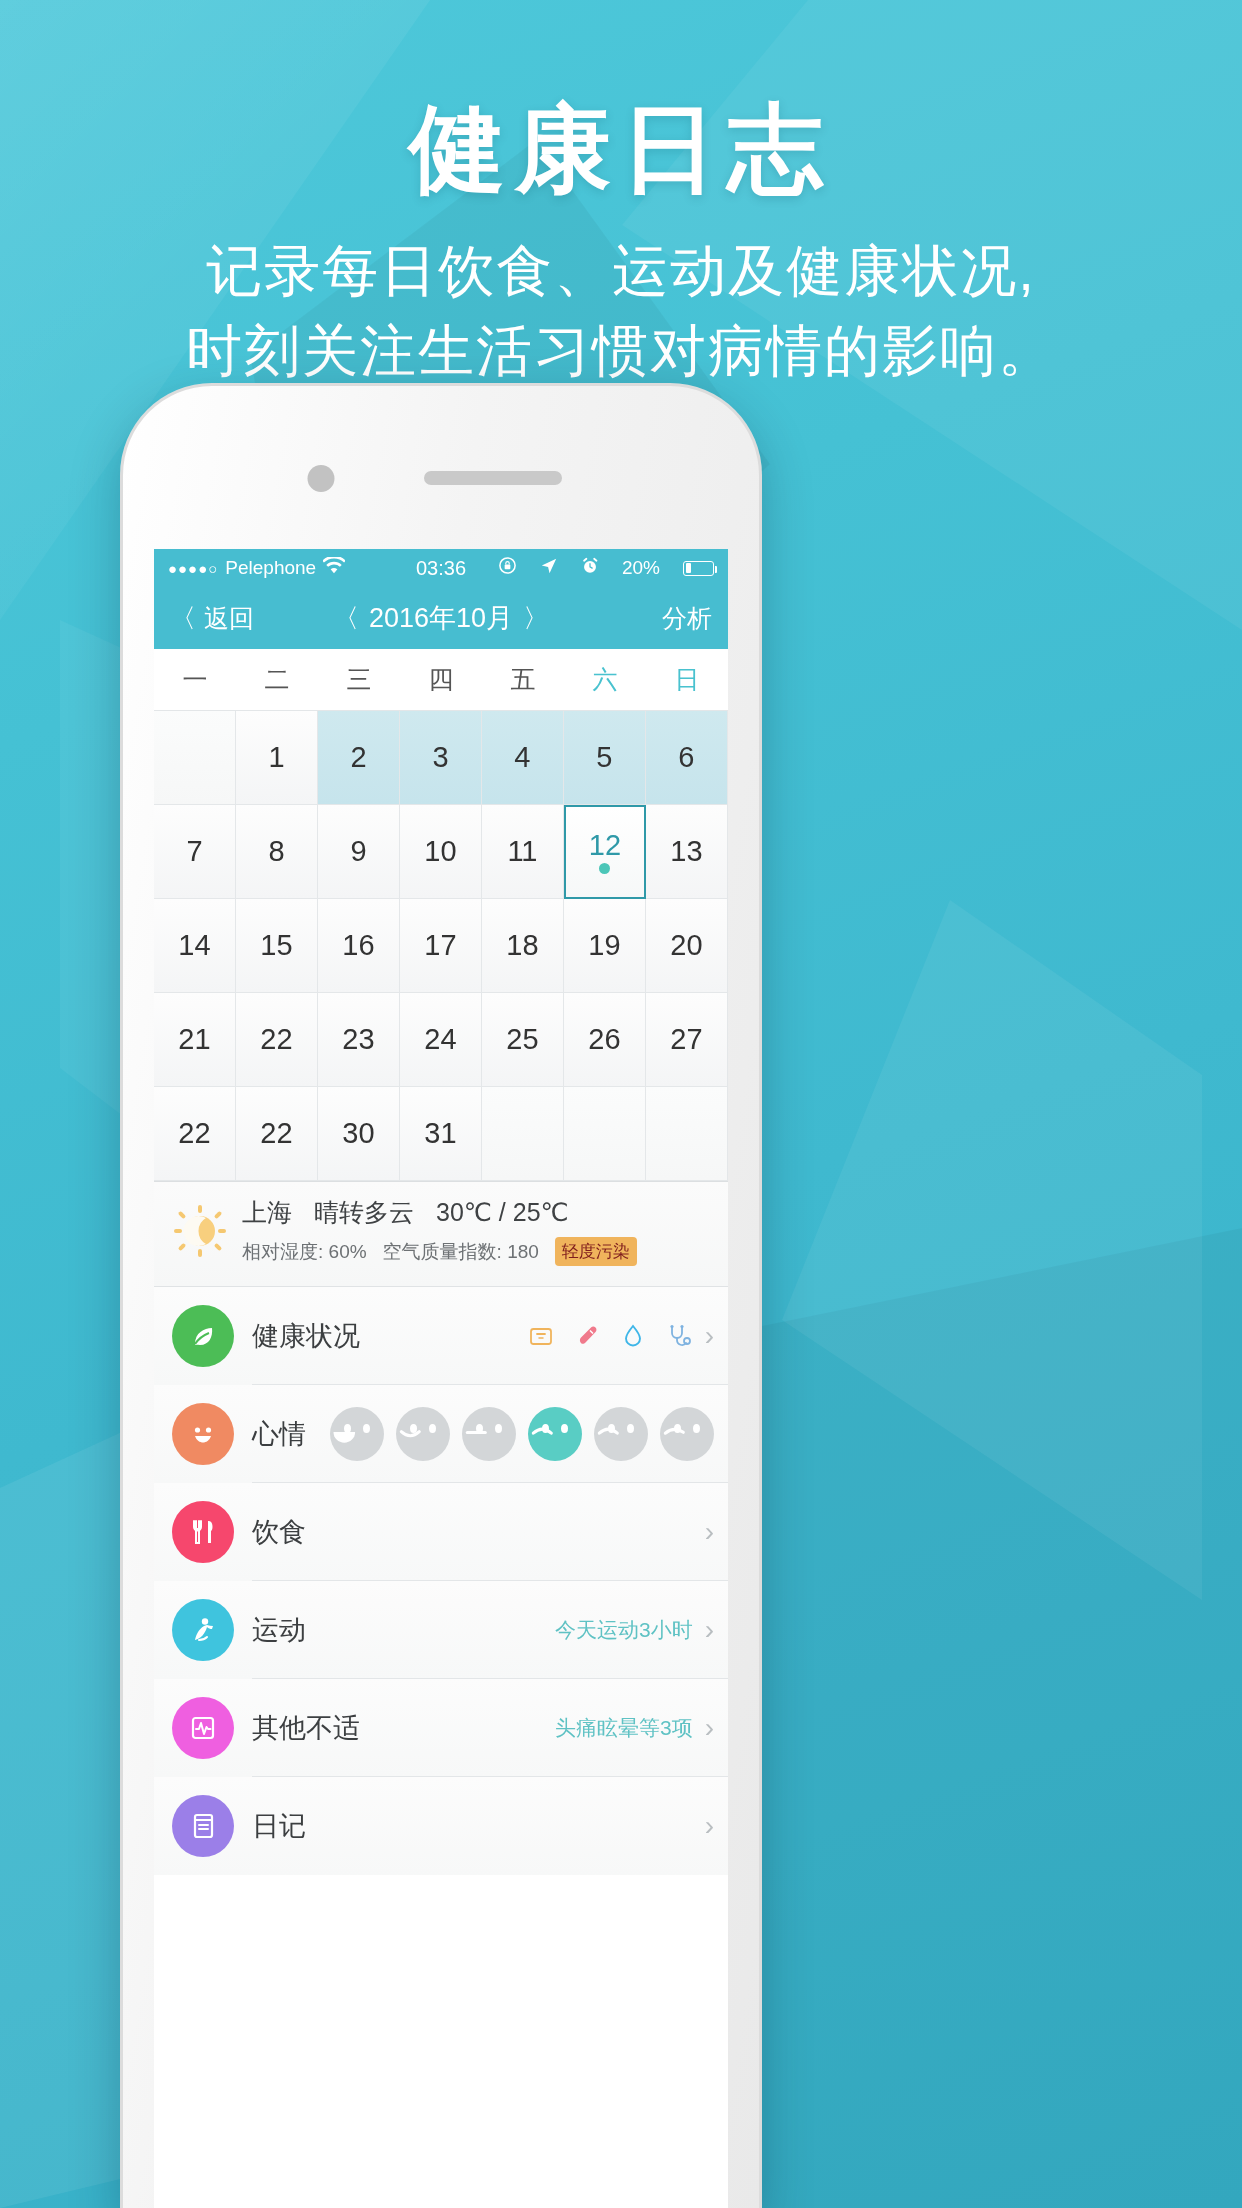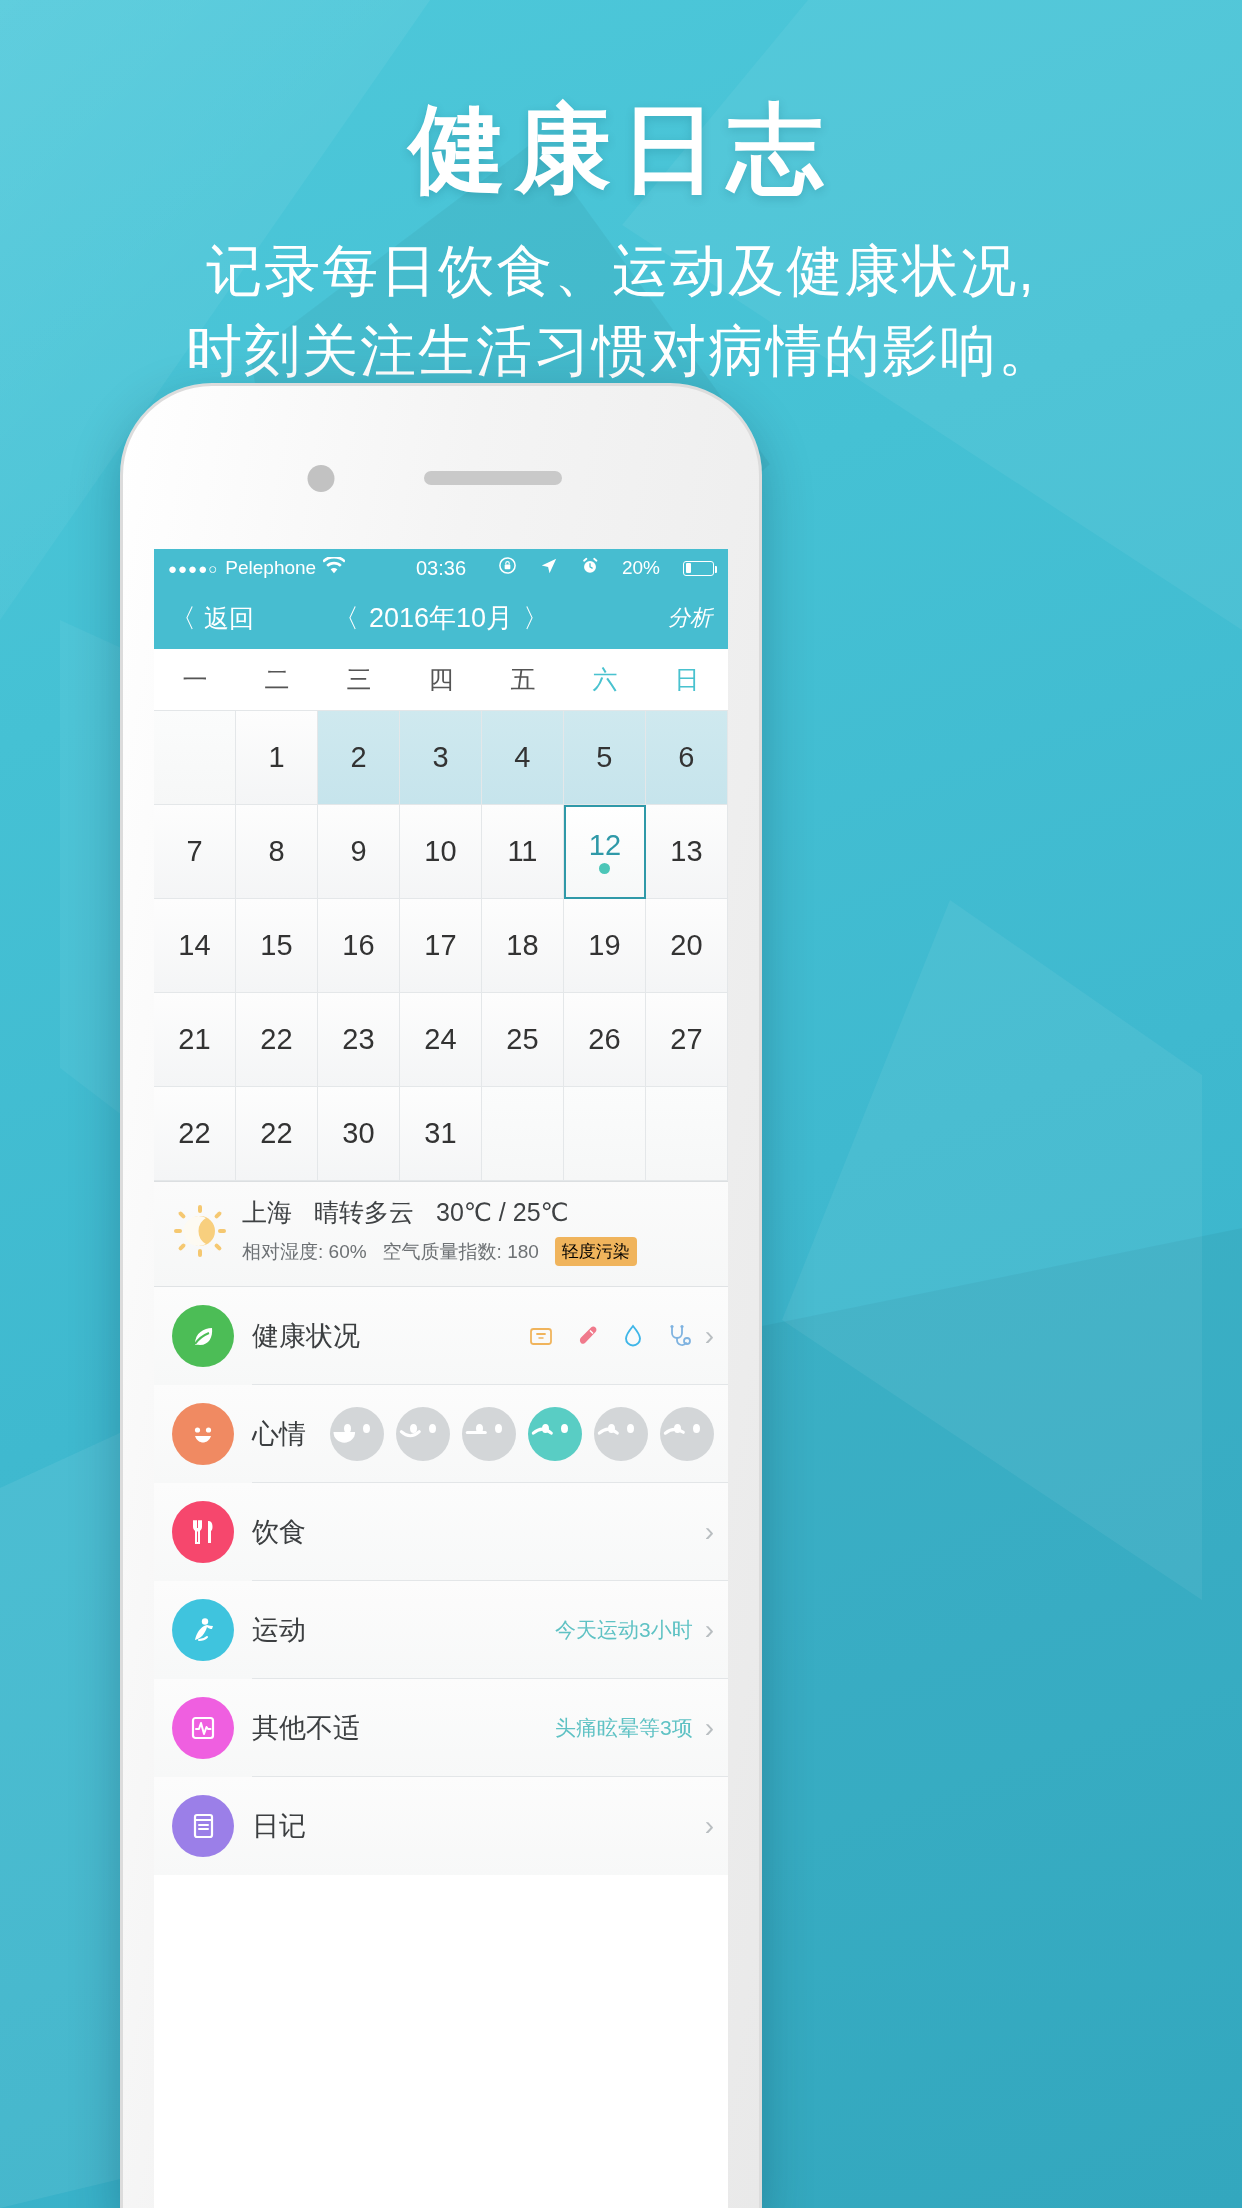--- a/index.html
+++ b/index.html
@@ -141,21 +141,21 @@
     padding:0 16px;
     position:relative;
   }
   #nav-back { display:flex; align-items:center; gap:8px; font-size:25px; }
   #nav-title {
     position:absolute; left:0; right:0; text-align:center;
     font-size:27px; display:flex; align-items:center; justify-content:center; gap:10px;
     pointer-events:none;
   }
   #nav-title span { pointer-events:auto; }
-  #nav-analyze { margin-left:auto; font-size:22px; position:relative; z-index:2;font-style:italic; }
+  #nav-analyze { margin-left:auto; font-size:25px; position:relative; z-index:2; }
   .chev { font-size:26px; line-height:1; }
 
   
   #weekrow {
     display:flex; height:62px; align-items:center;
     background:#fff;
     border-bottom:1px solid #e3e6e8;
   }
   #weekrow div { flex:1; text-align:center; font-size:25px; color:#555; }
   #weekrow div.wknd { color:#49c2cf; }
@@ -192,21 +192,21 @@
     padding:14px 16px 20px 18px;
     background:linear-gradient(180deg,#fbfbfb,#f6f7f7);
     border-bottom:1px solid #e0e3e5;
     border-top:1px solid #dcdfe1;
     gap:14px;
   }
   #w-icon { width:56px; height:56px; position:relative; flex:0 0 56px; }
   .w-line1 { font-size:25px; color:#3f4244; display:flex; gap:22px; align-items:baseline; }
   .w-line2 { font-size:19px; color:#6d7174; margin-top:8px; display:flex; gap:16px; align-items:center; }
   .aqi-badge {
-    background:#f0b45c; color:#000000;
+    background:#f0b45c; color:#7f1d1d;
     font-size:17px; padding:3px 7px; border-radius:4px;
   }
 
   
   .row {
     display:flex; align-items:center;
     padding-left:18px;
     background:linear-gradient(180deg,#fcfcfc,#f7f8f8);
     min-height:98px;
     position:relative;

